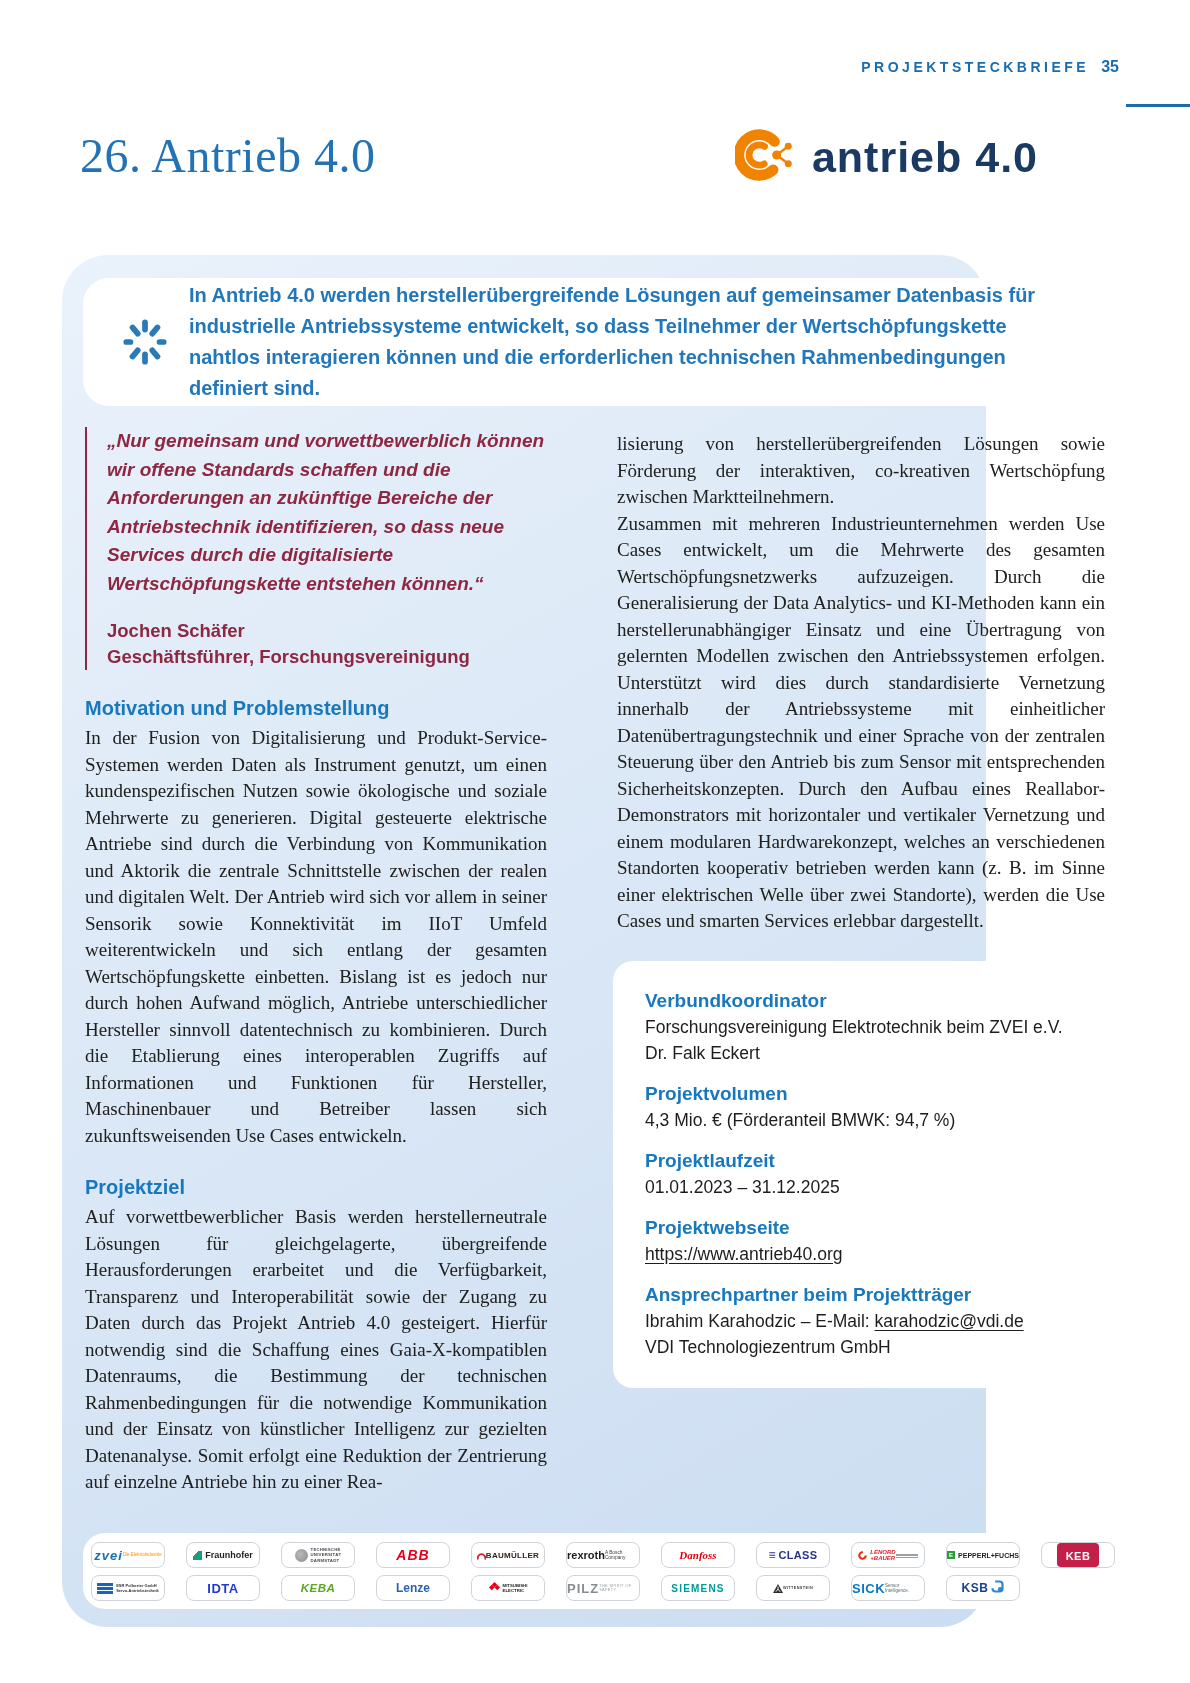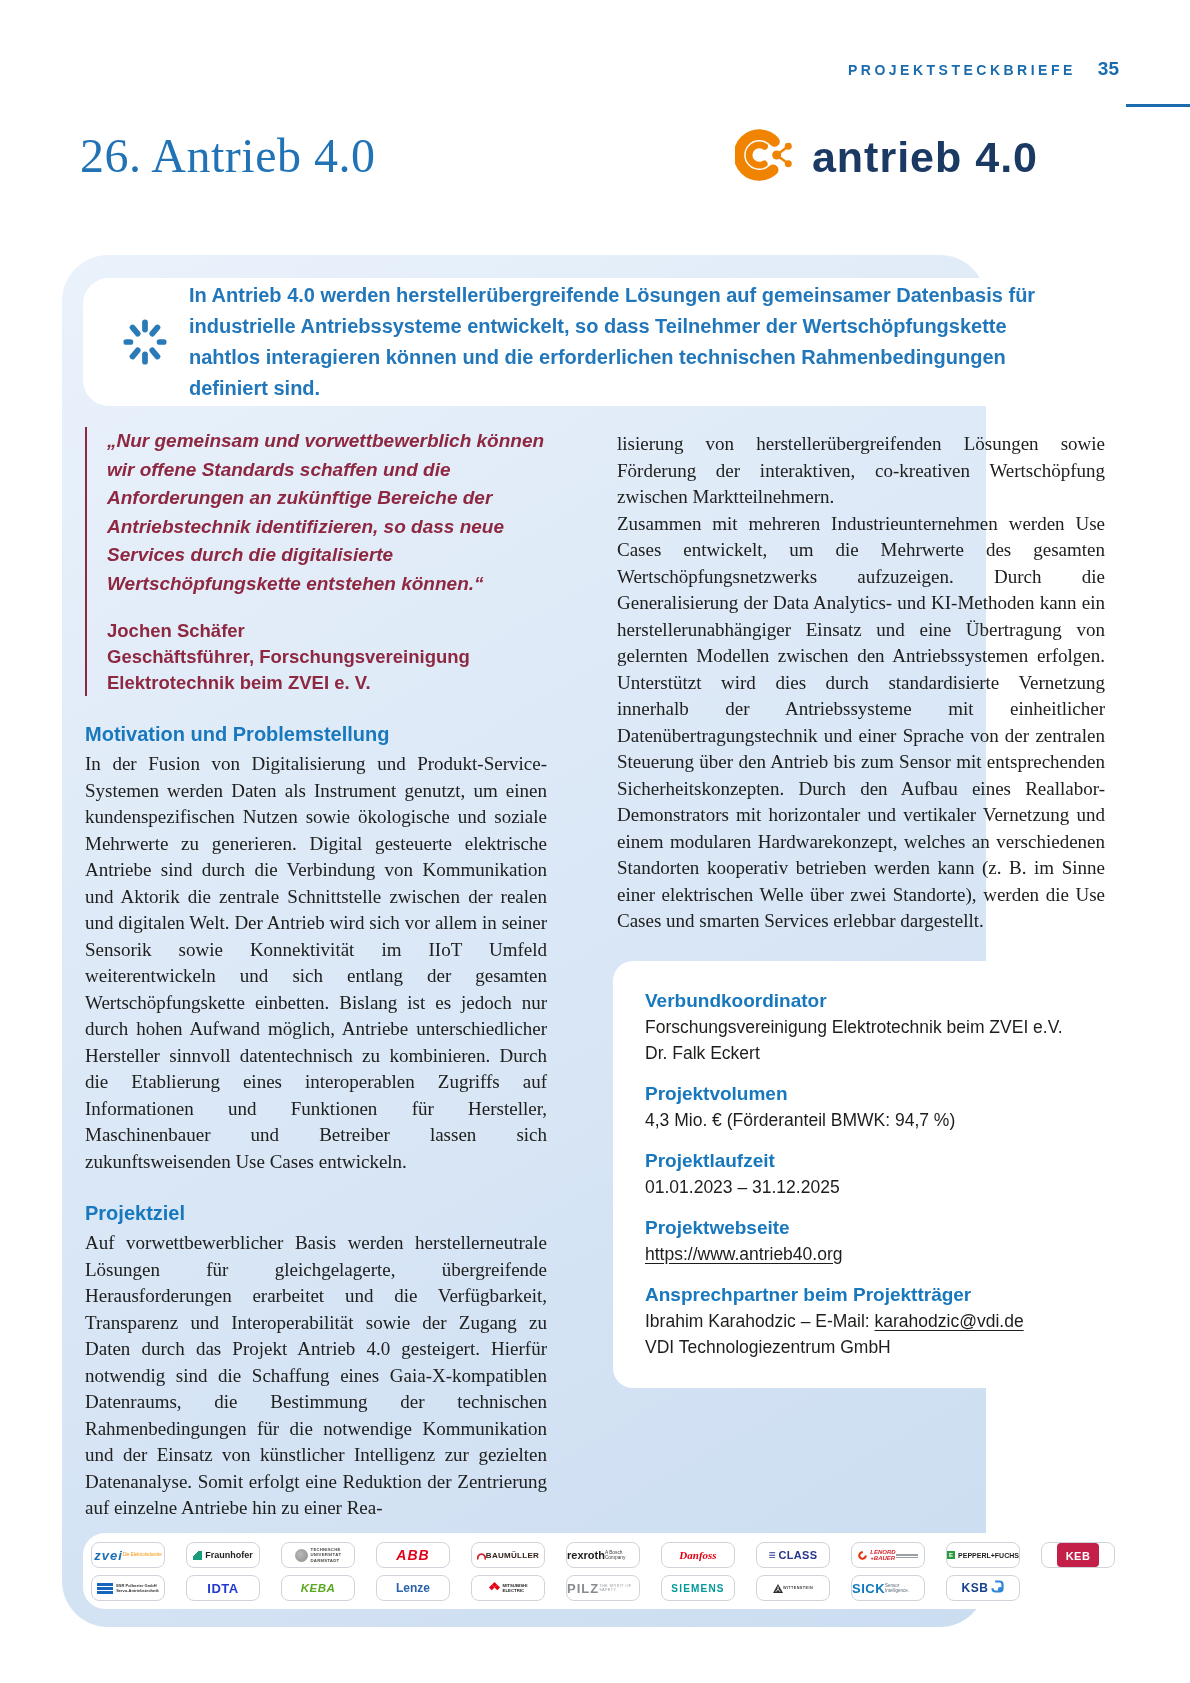--- a/index.html
+++ b/index.html
@@ -1,23 +1,23 @@
 <!DOCTYPE html>
 <html lang="de"><head>
 <meta charset="utf-8">
 <style>
   * { margin:0; padding:0; box-sizing:border-box; }
   html,body { background:#ffffff; }
   body { width:1190px; height:1683px; position:relative; font-family:"Liberation Sans",sans-serif; }
   .page { position:absolute; inset:0; background:#ffffff; overflow:hidden; }
 
   
-  .running-head { position:absolute; top:58px; right:71px; display:flex; align-items:baseline; gap:22px; }
+  .running-head { position:absolute; top:58px; right:71px; display:flex; align-items:baseline; gap:12px; }
   .running-head .label { color:#1a6cae; font-size:14px; font-weight:600; letter-spacing:3.5px; }
-  .running-head .pageno { color:#1a6cae; font-size:19px; font-weight:600; }
+  .running-head .pageno { color:#1a6cae; font-size:16px; font-weight:600; }
   .head-rule { position:absolute; top:104px; right:0; width:64px; height:3px; background:#1a6cae; }
 
   
   .doc-title { position:absolute; left:80px; top:128px; font-family:"Liberation Serif","DejaVu Serif",serif; font-weight:400; font-size:48px; color:#2273b5; letter-spacing:0.5px; }
   .brand { position:absolute; top:124px; right:152px; display:flex; align-items:center; gap:15px; }
   .brand-text { font-size:43px; font-weight:700; color:#1b3a63; letter-spacing:1px; }
 
   
   .panel { position:absolute; left:62px; top:255px; width:924px; height:1372px; border-radius:46px;
            background:linear-gradient(150deg,#eaf2fb 0%,#dde9f7 40%,#cbddf1 100%); }
@@ -144,21 +144,20 @@
       <p class="intro-text">In Antrieb 4.0 werden herstellerübergreifende Lösungen auf gemeinsamer Datenbasis für industrielle Antriebssysteme entwickelt, so dass Teilnehmer der Wertschöpfungskette nahtlos interagieren können und die erforderlichen technischen Rahmenbedingungen definiert sind.</p>
     </div>
 
     <div class="columns">
 
       <div class="col-left">
         <div class="quote-block">
           <p class="quote-text">„Nur gemeinsam und vorwettbewerblich können wir offene Standards schaffen und die Anforderungen an zukünftige Bereiche der Antriebstechnik identifizieren, so dass neue Services durch die digitalisierte Wertschöpfungskette entstehen können.“</p>
           <p class="quote-author">Jochen Schäfer</p>
           <p class="quote-role">Geschäftsführer, Forschungsvereinigung</p>
-          <p class="quote-role">Elektrotechnik beim ZVEI e. V.</p>
         </div>
 
         <h3 class="sec-h">Motivation und Problemstellung</h3>
         <p class="body-p">In der Fusion von Digitalisierung und Produkt-Service-Systemen werden Daten als Instrument genutzt, um einen kundenspezifischen Nutzen sowie ökologische und soziale Mehrwerte zu generieren. Digital gesteuerte elektrische Antriebe sind durch die Verbindung von Kommunikation und Aktorik die zentrale Schnittstelle zwischen der realen und digitalen Welt. Der Antrieb wird sich vor allem in seiner Sensorik sowie Konnektivität im IIoT Umfeld weiterentwickeln und sich entlang der gesamten Wertschöpfungskette einbetten. Bislang ist es jedoch nur durch hohen Aufwand möglich, Antriebe unterschiedlicher Hersteller sinnvoll datentechnisch zu kombinieren. Durch die Etablierung eines interoperablen Zugriffs auf Informationen und Funktionen für Hersteller, Maschinenbauer und Betreiber lassen sich zukunftsweisenden Use Cases entwickeln.</p>
 
         <h3 class="sec-h">Projektziel</h3>
         <p class="body-p">Auf vorwettbewerblicher Basis werden herstellerneutrale Lösungen für gleichgelagerte, übergreifende Herausforderungen erarbeitet und die Verfügbarkeit, Transparenz und Interoperabilität sowie der Zugang zu Daten durch das Projekt Antrieb 4.0 gesteigert. Hierfür notwendig sind die Schaffung eines Gaia-X-kompatiblen Datenraums, die Bestimmung der technischen Rahmenbedingungen für die notwendige Kommunikation und der Einsatz von künstlicher Intelligenz zur gezielten Datenanalyse. Somit erfolgt eine Reduktion der Zentrierung auf einzelne Antriebe hin zu einer Rea-</p>
       </div>
 
       <div class="col-right">

